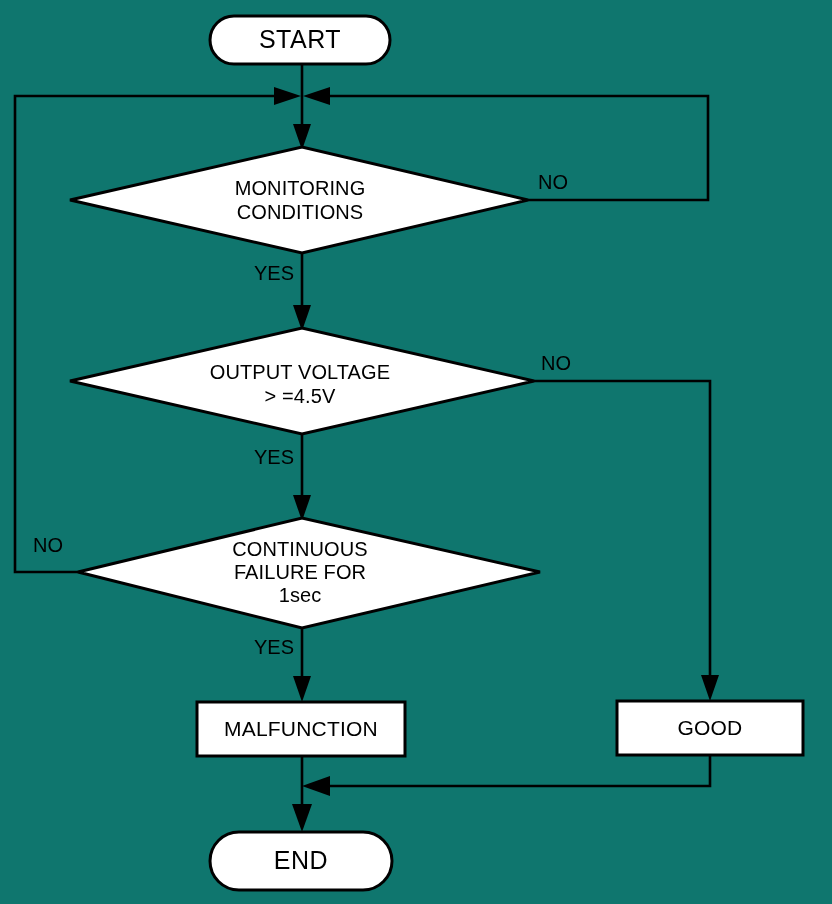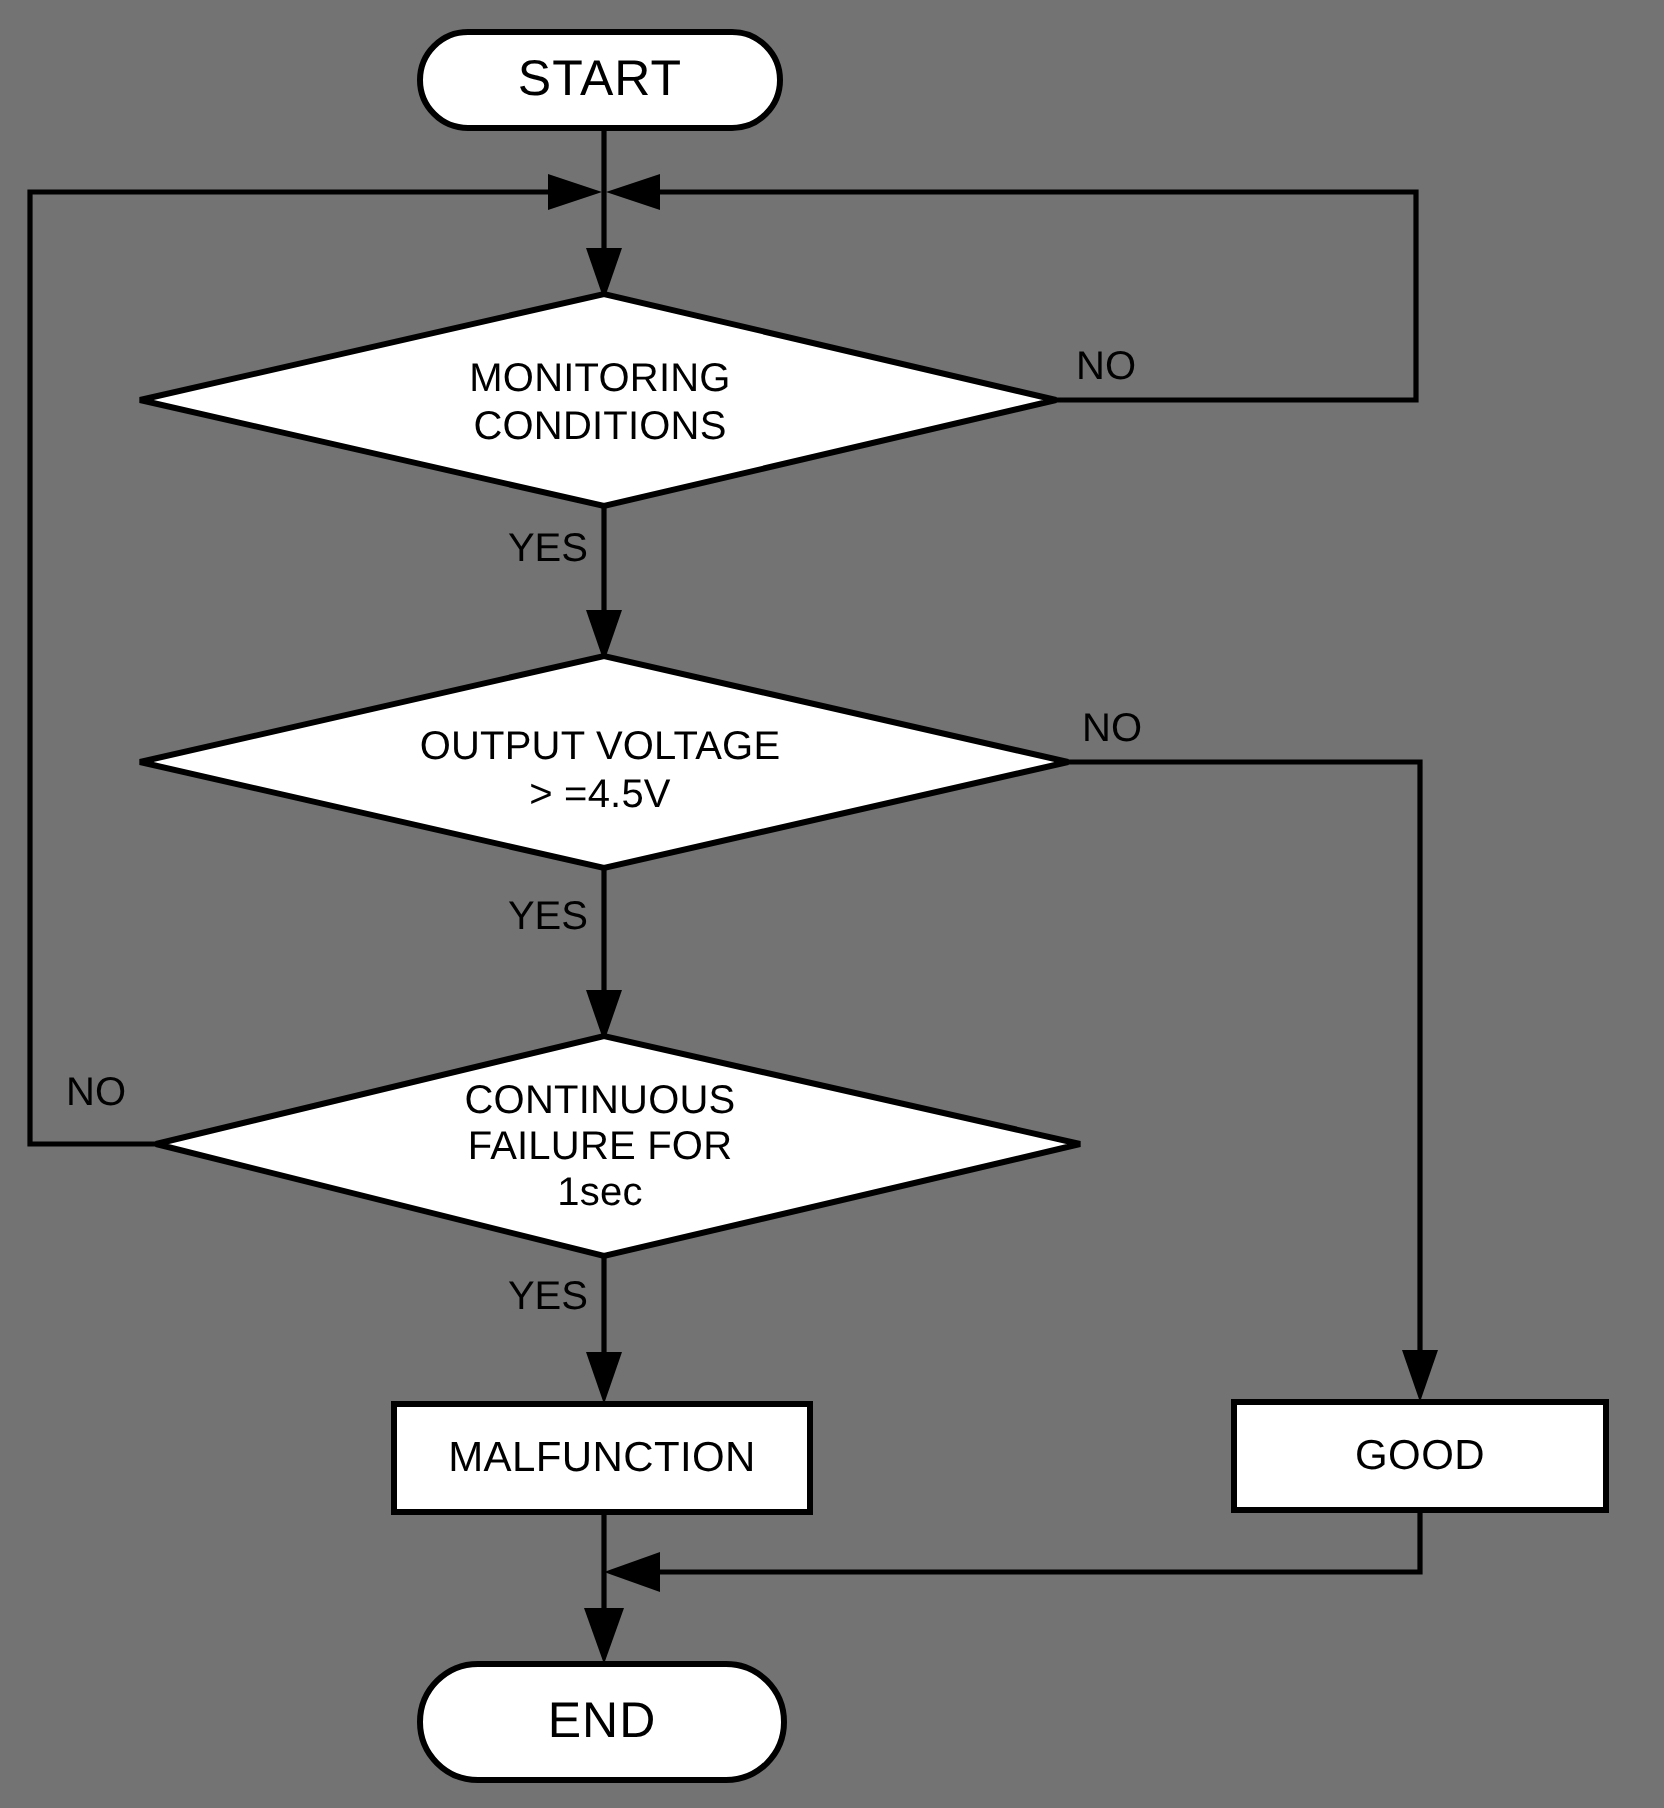--- a/index.html
+++ b/index.html
@@ -7,21 +7,21 @@
     padding: 0;
     background: #ffffff;
   }
   body {
     font-family: "Liberation Sans", sans-serif;
   }
   #flowchart-root {
     position: relative;
     width: 832px;
     height: 904px;
-    background: #737373;
+    background: #0f766e;
     overflow: hidden;
   }
   #flow-svg {
     position: absolute;
     left: 0;
     top: 0;
     width: 832px;
     height: 904px;
     display: block;
   }

